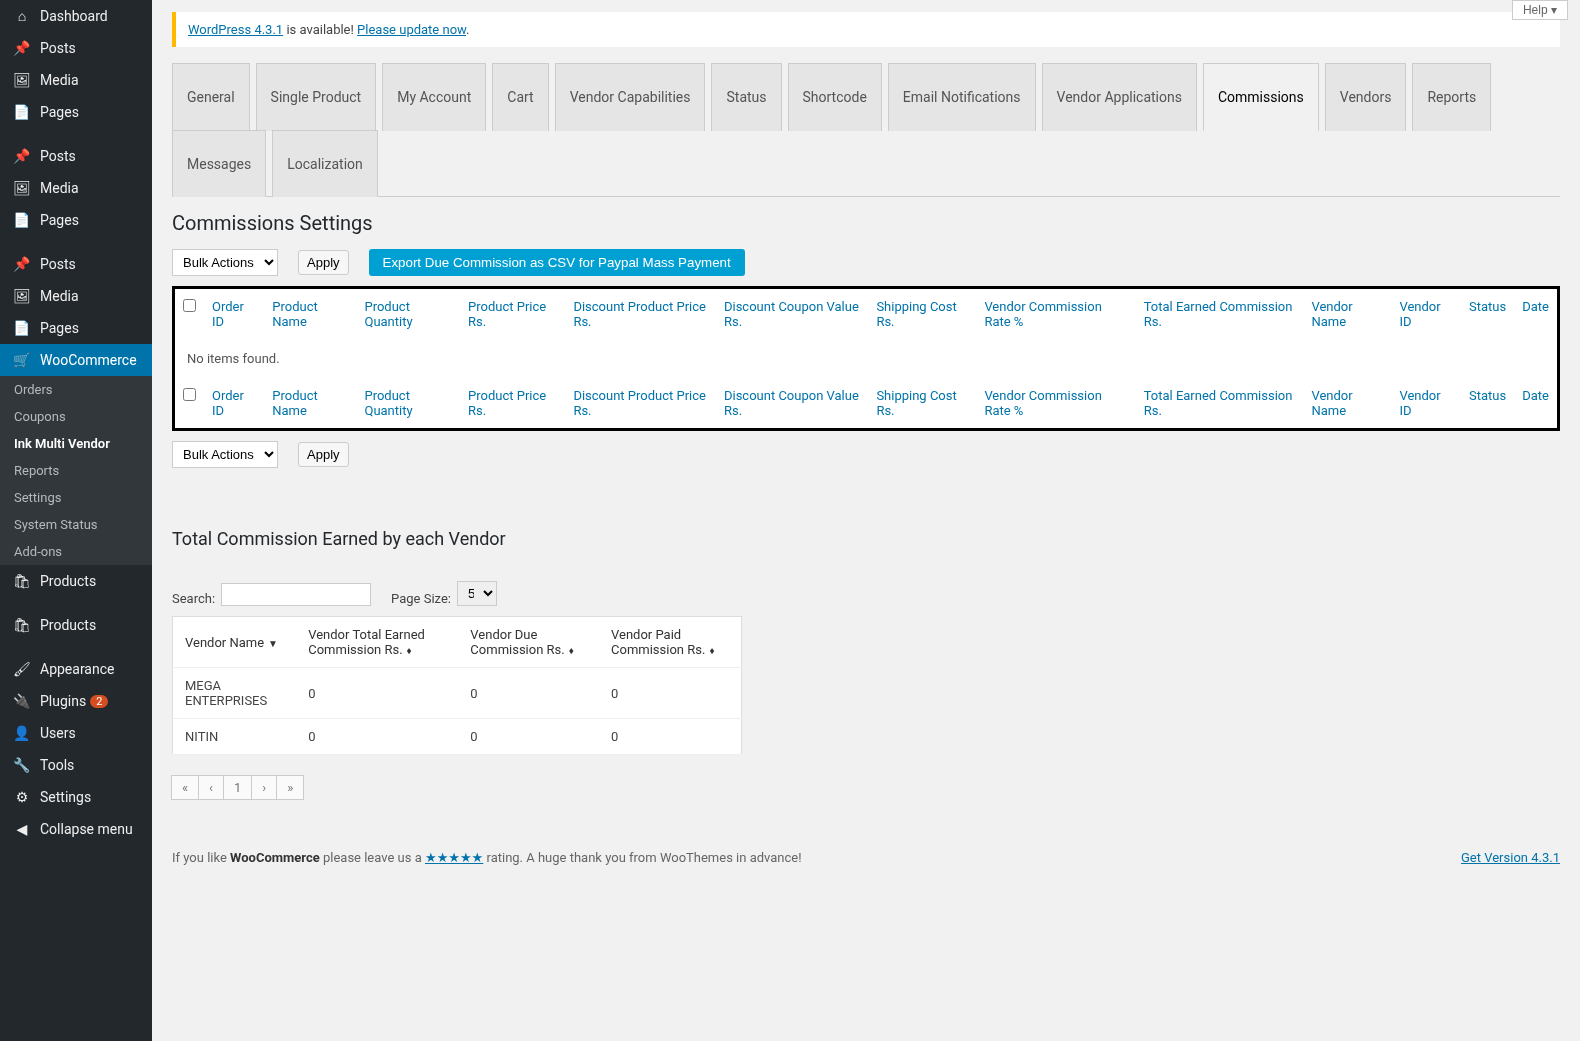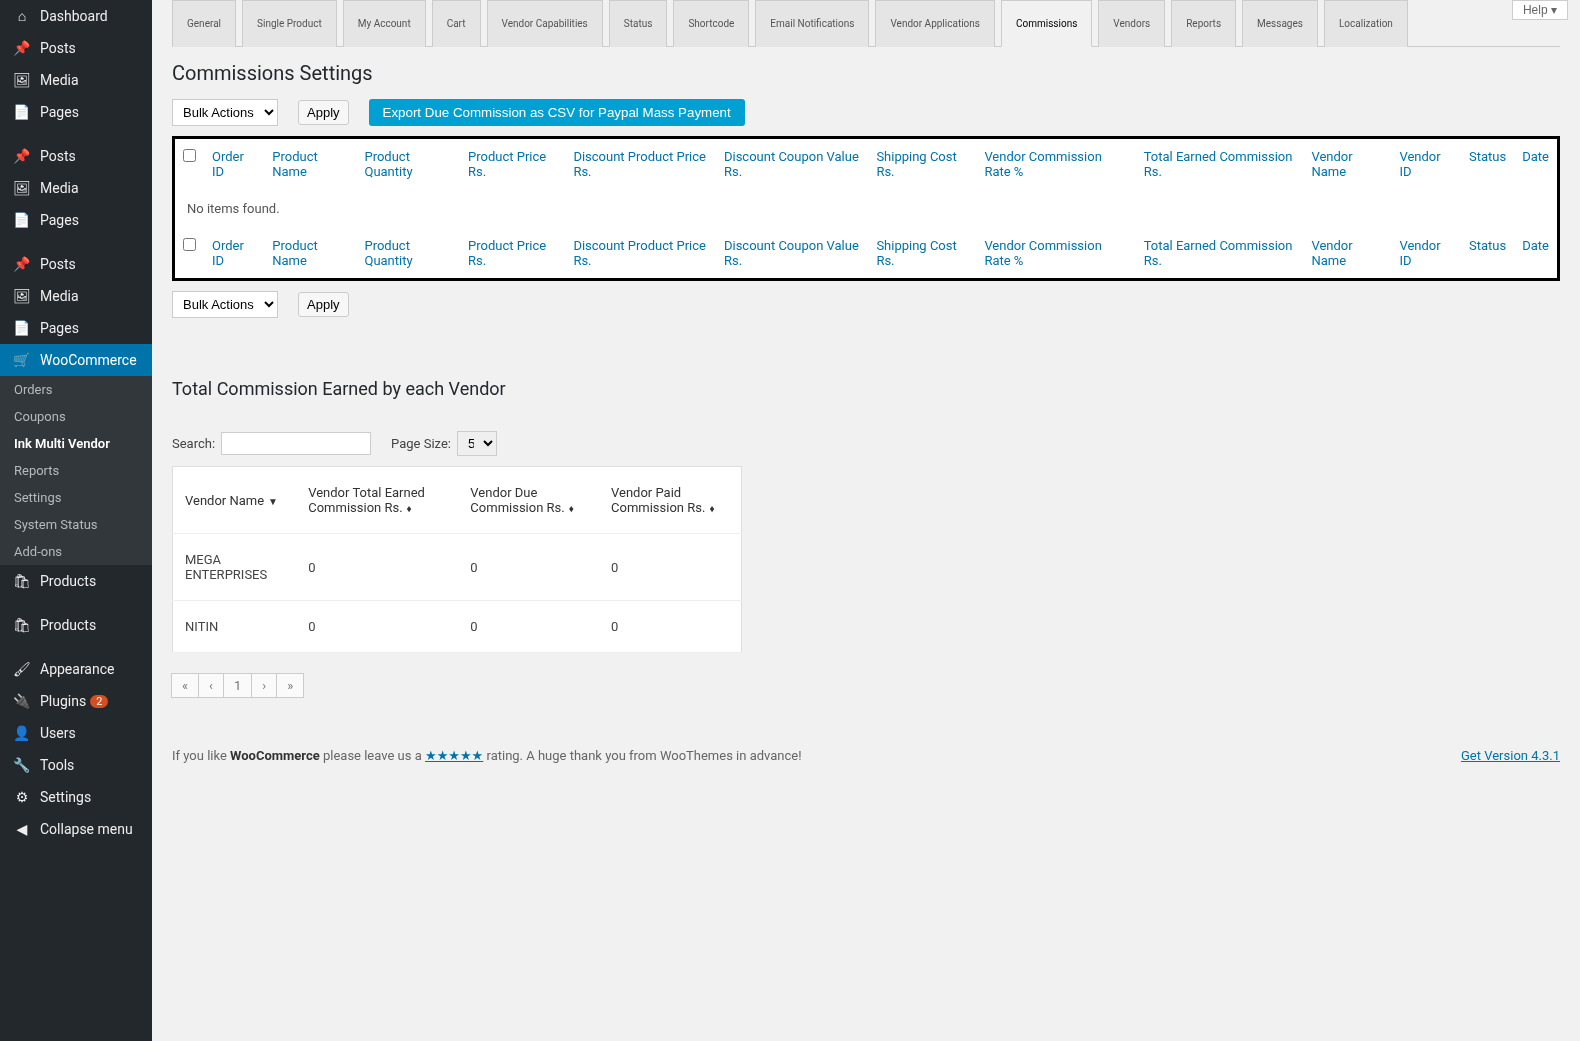--- a/index.html
+++ b/index.html
@@ -12,38 +12,38 @@
 .sidebar-item .icon { width: 20px; margin-right: 8px; display: inline-flex; justify-content: center; }
 .sidebar-sub { background: #32373c; }
 .sidebar-sub-item { padding: 6px 12px 6px 14px; color: #b4b9be; cursor: pointer; font-size: 13px; }
 .sidebar-sub-item.active { color: #fff; font-weight: 600; }
 .badge { background: #d54e21; color: #fff; border-radius: 9px; padding: 0 6px; font-size: 11px; margin-left: 4px; }
 .main { flex: 1; padding: 0 20px 20px 20px; position: relative; }
 .help-btn { position: absolute; right: 12px; top: 0; border: 1px solid #ccc; background: #fff; padding: 2px 10px; font-size: 12px; color: #666; }
 .notice { background: #fff; border-left: 4px solid #ffba00; padding: 10px 12px; margin: 12px 0 16px 0; }
 .notice a { color: #0073aa; }
 .tabs { display: flex; flex-wrap: wrap; border-bottom: 1px solid #ccc; margin-bottom: 14px; }
-.tab { background: #e5e5e5; border: 1px solid #ccc; border-bottom: none; color: #555; padding: 17px 14px; margin-right: 6px; margin-bottom: -1px; cursor: pointer; font-size: 10px; }
+.tab { background: #e5e5e5; border: 1px solid #ccc; border-bottom: none; color: #555; padding: 25px 14px; margin-right: 6px; margin-bottom: -1px; cursor: pointer; font-size: 14px; }
 .tab.active { background: #f1f1f1; border-bottom: 1px solid #f1f1f1; color: #000; }
 h2.section-title { font-size: 20px; font-weight: 400; color: #23282d; margin: 8px 0 14px 0; }
 h2.section-title2 { font-size: 18px; font-weight: 400; color: #23282d; margin: 60px 0 32px 0; }
 .action-row { display: flex; align-items: center; gap: 20px; margin-bottom: 10px; }
 select.bulk { background: #fff; border: 1px solid #ccc; padding: 4px 6px; font-size: 13px; }
 .btn { background: #f7f7f7; border: 1px solid #ccc; padding: 4px 8px; cursor: pointer; font-size: 13px; border-radius: 3px; }
 .btn-primary { background: #00a0d2; color: #fff; border: none; padding: 6px 14px; border-radius: 3px; }
 .wp-table { width: 100%; background: #fff; border: 3px solid #000000; border-collapse: collapse; margin-bottom: 10px; }
 .wp-table th, .wp-table td { padding: 10px 8px; text-align: left; vertical-align: top; }
 .wp-table th { color: #0073aa; font-weight: 400; font-size: 13px; cursor: pointer; }
 .wp-table th.cb { width: 30px; }
 .wp-table .no-items td { color: #555; padding: 12px; }
-.search-row { display: flex; align-items: center; gap: 6px; margin-bottom: 10px; }
+.search-row { display: flex; align-items: flex-end; gap: 6px; margin-bottom: 10px; }
 .search-row input[type="text"] { border: 1px solid #ccc; padding: 3px 6px; width: 150px; }
 .search-row select { border: 1px solid #ccc; padding: 3px 6px; width: 40px; }
 .vendor-table { background: #fff; border: 1px solid #ddd; border-collapse: collapse; width: 570px; }
-.vendor-table th, .vendor-table td { padding: 18px 12px; text-align: left; border-bottom: 1px solid #eee; font-size: 13px; }
+.vendor-table th, .vendor-table td { padding: 10px 12px; text-align: left; border-bottom: 1px solid #eee; font-size: 13px; }
 .vendor-table th { color: #333; font-weight: 400; }
 .sort-icon { margin-left: 4px; font-size: 10px; }
 .pagination { display: flex; gap: 0; margin-top: 20px; }
 .pagination .pg { border: 1px solid #ccc; background: #fafafa; padding: 4px 10px; color: #777; cursor: pointer; margin-left: -1px; }
 .footer-line { margin-top: 50px; color: #666; font-size: 13px; display: flex; justify-content: space-between; }
 .footer-line a { color: #0073aa; }
 .footer-line strong { color: #333; }
 </style>
 </head>
 <body>
@@ -141,20 +141,23 @@
       </div>
     <div class="sidebar-item">
         <span class="icon">◀</span>
         <span>Collapse menu</span>
       </div>
   </div>
 
   <div class="main">
     <button class="help-btn">Help ▾</button>
 
+    <div class="notice">
+      <a href="#">WordPress 4.3.1</a><span> is available! </span><a href="#" style="text-decoration:underline">Please update now</a><span>.</span>
+    </div>
 
     <div class="tabs" id="tabs-container">
         <div class="tab">General</div>
         <div class="tab">Single Product</div>
         <div class="tab">My Account</div>
         <div class="tab">Cart</div>
         <div class="tab">Vendor Capabilities</div>
         <div class="tab">Status</div>
         <div class="tab">Shortcode</div>
         <div class="tab">Email Notifications</div>

